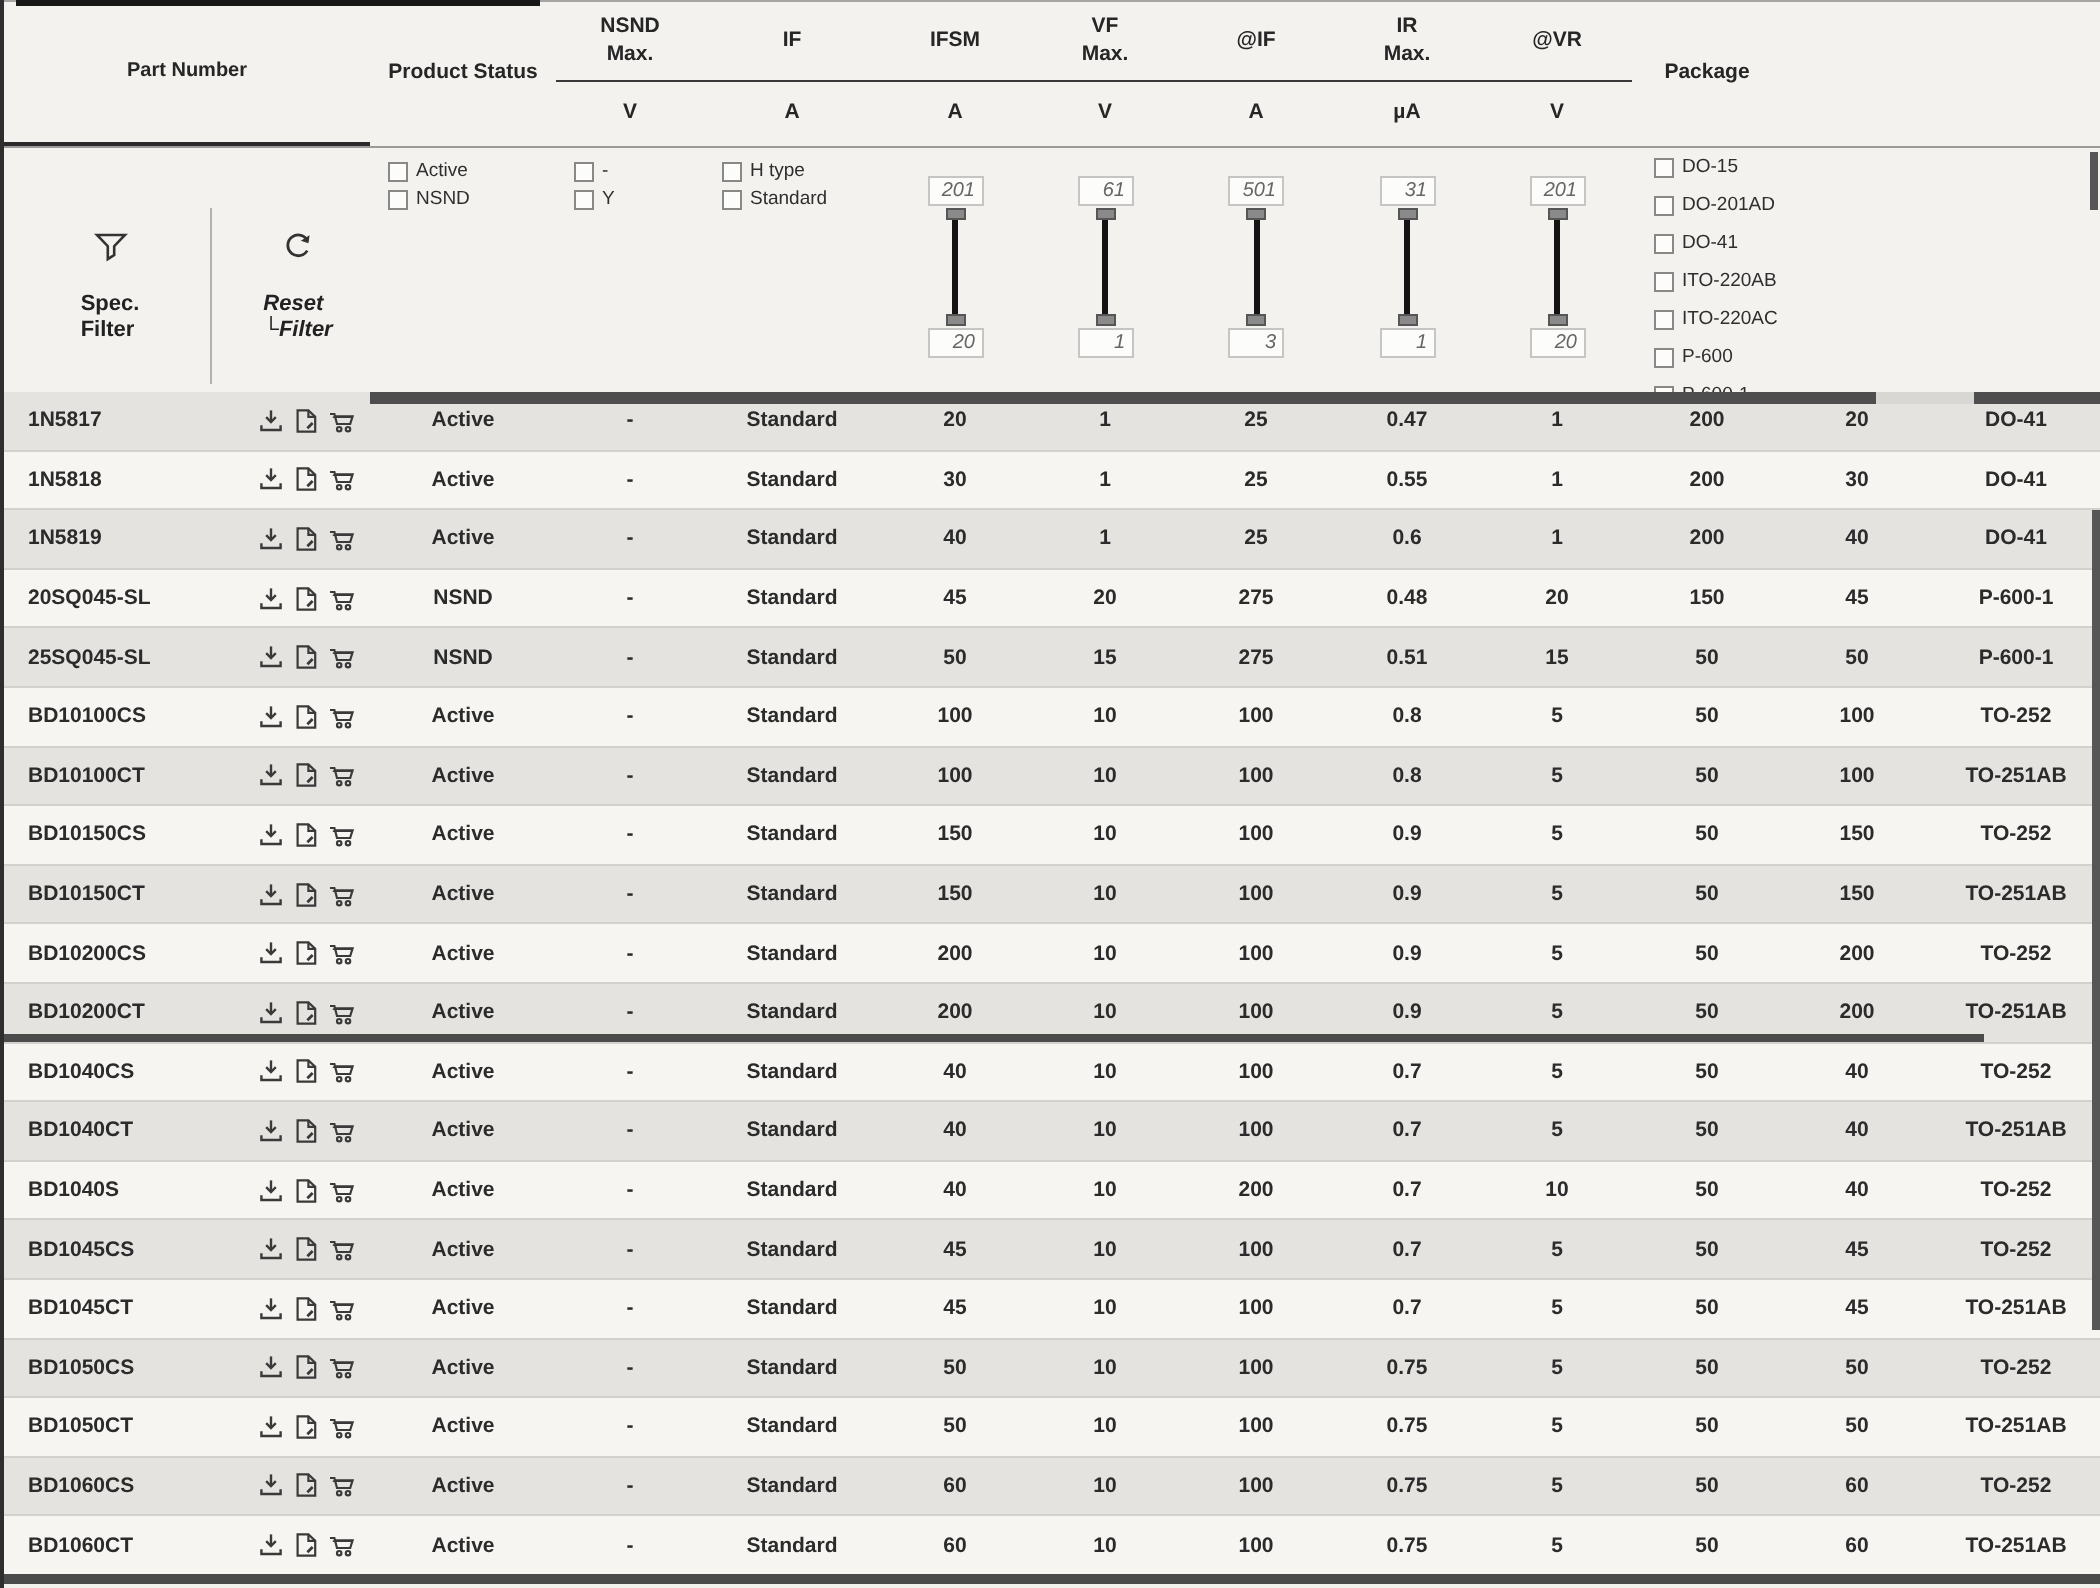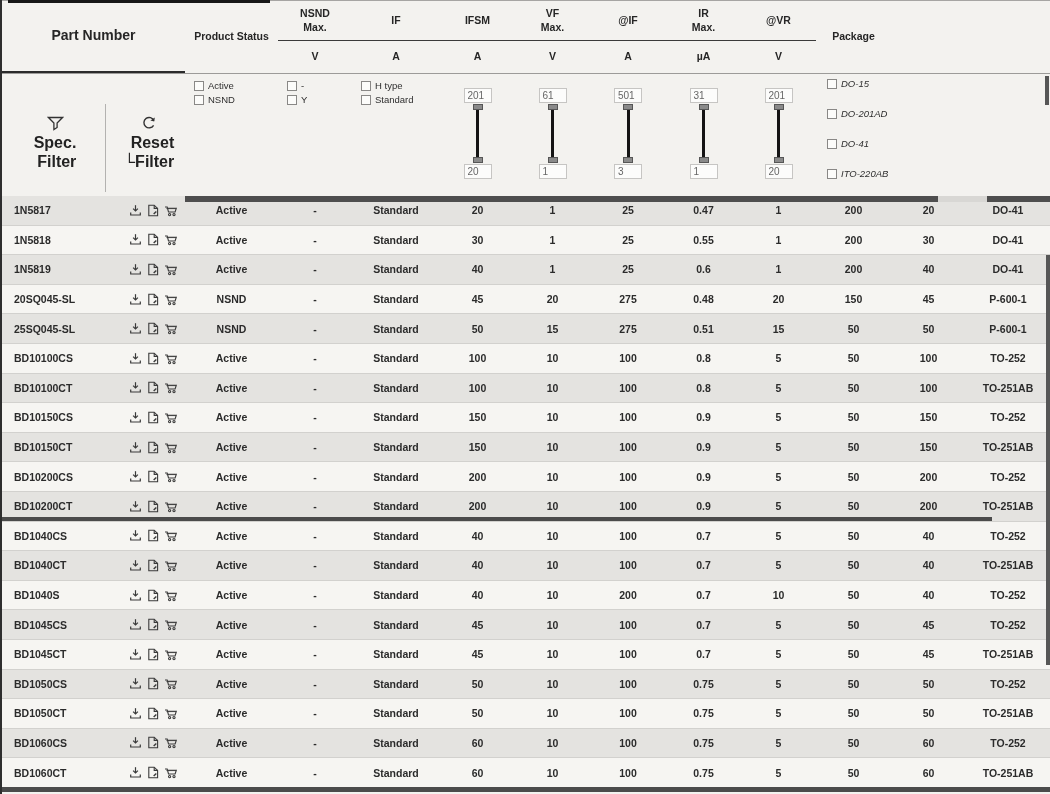--- a/index.html
+++ b/index.html
@@ -6,37 +6,37 @@
   .page{
     position:relative;width:1050px;height:794px;margin:0;
     background:#f3f2ef;color:#262626;overflow:hidden;
     font-family:"Liberation Sans",sans-serif;
     border-left:2px solid #2e2e2e;box-sizing:border-box;
   }
   .grid{display:grid;grid-template-columns:183px 93px 74px 88px 75px 75px 76px 75px 75px 75px 75px 84px;}
   
   .header-row{position:absolute;top:1px;left:0;width:1048px;height:73px;border-bottom:1px solid #9c9b99;box-sizing:border-box;}
   .hcell{display:flex;align-items:center;justify-content:center;text-align:center;font-weight:700;font-size:10.5px;line-height:1.25;white-space:pre-line;}
-  .hcell.part{font-size:14px;border-bottom:2px solid #2b2b2b;box-sizing:border-box;}
+  .hcell.part{font-size:10px;border-bottom:2px solid #2b2b2b;box-sizing:border-box;}
   .hcell.num{flex-direction:column;justify-content:flex-start;padding:0;}
   .hcell.num .t{height:40px;width:100%;display:flex;align-items:center;justify-content:center;border-bottom:1.4px solid #3a3a3a;box-sizing:border-box;}
   .hcell.num .u{height:31px;display:flex;align-items:center;justify-content:center;}
   
   .filter-row{position:absolute;top:74px;left:0;width:1048px;height:122px;}
   .fcell{position:relative;box-sizing:border-box;}
   .cbgroup{padding:6px 0 0 9px;display:flex;flex-direction:column;gap:3px;}
   .cbitem{display:flex;align-items:center;gap:4px;cursor:pointer;}
   .cb{width:8px;height:8px;border:1px solid #89888­6;border:1px solid #898886;background:#fcfcfa;flex:0 0 auto;}
   .cbl{font-size:9.5px;color:#2e2e2e;white-space:nowrap;}
-  .pkg-list{padding:4px 0 0 11px;display:flex;flex-direction:column;gap:19px;height:118px;overflow:hidden;font-style:italic;}
+  .pkg-list{padding:4px 0 0 11px;display:flex;flex-direction:column;gap:8px;height:118px;overflow:hidden;}
   .tool{position:absolute;display:flex;flex-direction:column;align-items:center;cursor:pointer;}
-  .tool .lbl{font-size:16px;font-weight:700;line-height:1.2;color:#222;text-align:right;white-space:pre-line;margin-top:2px;}
+  .tool .lbl{font-size:11px;font-weight:700;line-height:1.2;color:#222;text-align:left;white-space:pre-line;margin-top:15px;}
   .vdivider{position:absolute;left:103px;top:30px;height:88px;width:1px;background:#b3b2b0;}
   .slider{display:flex;flex-direction:column;align-items:center;margin-top:14px;}
-  .slv{font-size:10px;color:#666;background:#fcfcfb;border:1px solid #c6c5c3;height:13px;line-height:13px;padding:0 3px;min-width:20px;max-width:36px;overflow:hidden;text-align:left;white-space:nowrap;}
+  .slv{font-size:10px;color:#666;background:#fcfcfb;border:1px solid #c6c5c3;height:13px;line-height:13px;padding:0 3px;min-width:20px;max-width:36px;overflow:hidden;text-align:right;white-space:nowrap;font-style:italic;}
   .slt{position:relative;width:3px;height:55px;background:#141414;margin:3px 0;}
   .slh{position:absolute;left:50%;transform:translateX(-50%);width:10px;height:6px;background:#8a8a8a;border:1px solid #565656;box-sizing:border-box;}
   .slh.top{top:-2px;} .slh.bot{bottom:-2px;}
   
   .tbody{position:absolute;top:196px;left:0;width:1050px;height:592px;}
   .row{height:29.6px;box-sizing:border-box;border-bottom:1px solid #d2d1ce;align-items:center;}
   .row.odd{background:#e4e3e0;}
   .row.even{background:#f6f5f2;}
   .cell{font-size:10.5px;font-weight:700;color:#2b2b2b;text-align:center;}
   .cell.part{display:flex;align-items:center;justify-content:space-between;padding:0 6px 0 12px;text-align:left;}
@@ -102,21 +102,21 @@
   <div class="filter-row grid">
     <div class="fcell">
       <div class="tool" style="left:20px;top:42px;width:66px;">
         <svg width="17" height="15" viewBox="0 0 17 15">
           <path d="M1.5 1.5 h14 l-5.4 5.6 v4.4 l-3.2 2.1 v-6.5 z" fill="none" stroke="#333" stroke-width="1.3"></path>
         </svg>
         <span class="lbl">Spec.
 Filter</span>
       </div>
       <div class="vdivider"></div>
-      <div class="tool" style="left:112px;top:42px;width:70px;">
+      <div class="tool" style="left:112px;top:42px;width:70px;font-style:italic;">
         <svg width="16" height="15" viewBox="0 0 16 15">
           <path d="M12.6 9.3 A5.2 5.2 0 1 1 12.9 4.6" fill="none" stroke="#333" stroke-width="1.4"></path>
           <path d="M13.8 1.6 L13.2 5.6 L9.4 4.4 Z" fill="#333"></path>
         </svg>
         <span class="lbl">Reset
 └Filter</span>
       </div>
     </div>
     <div class="fcell">
         <div class="cbgroup">

